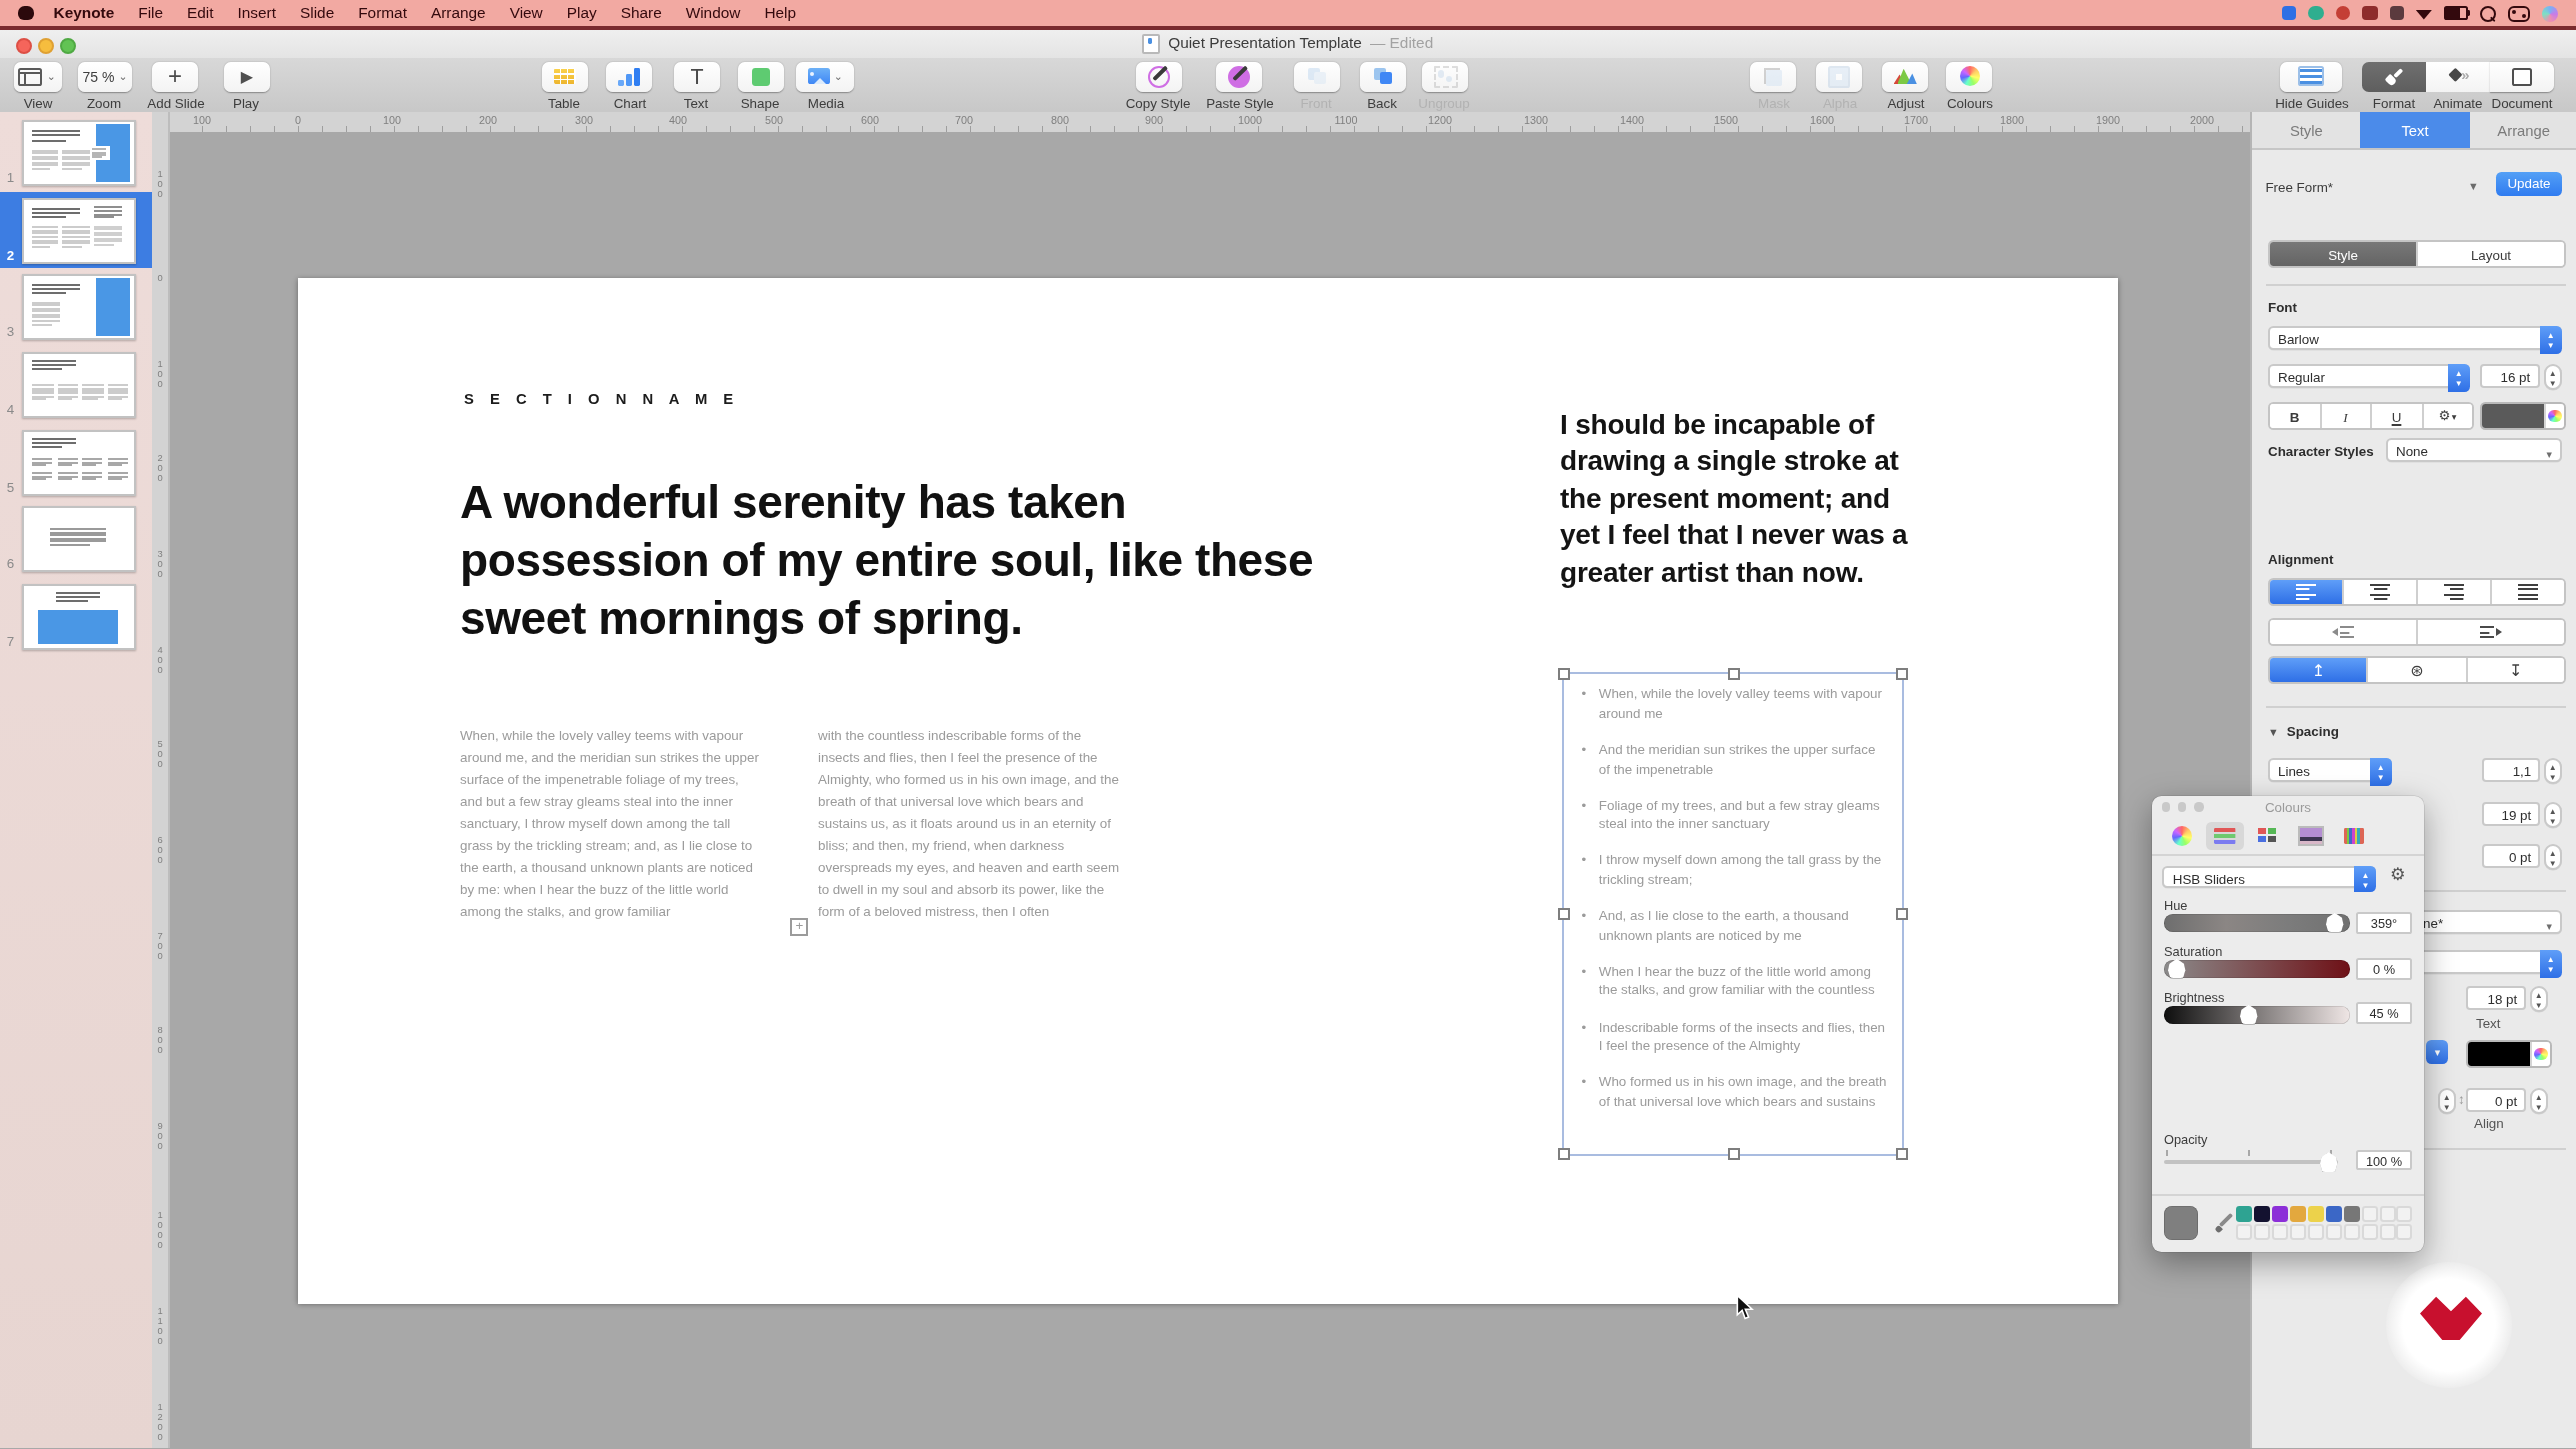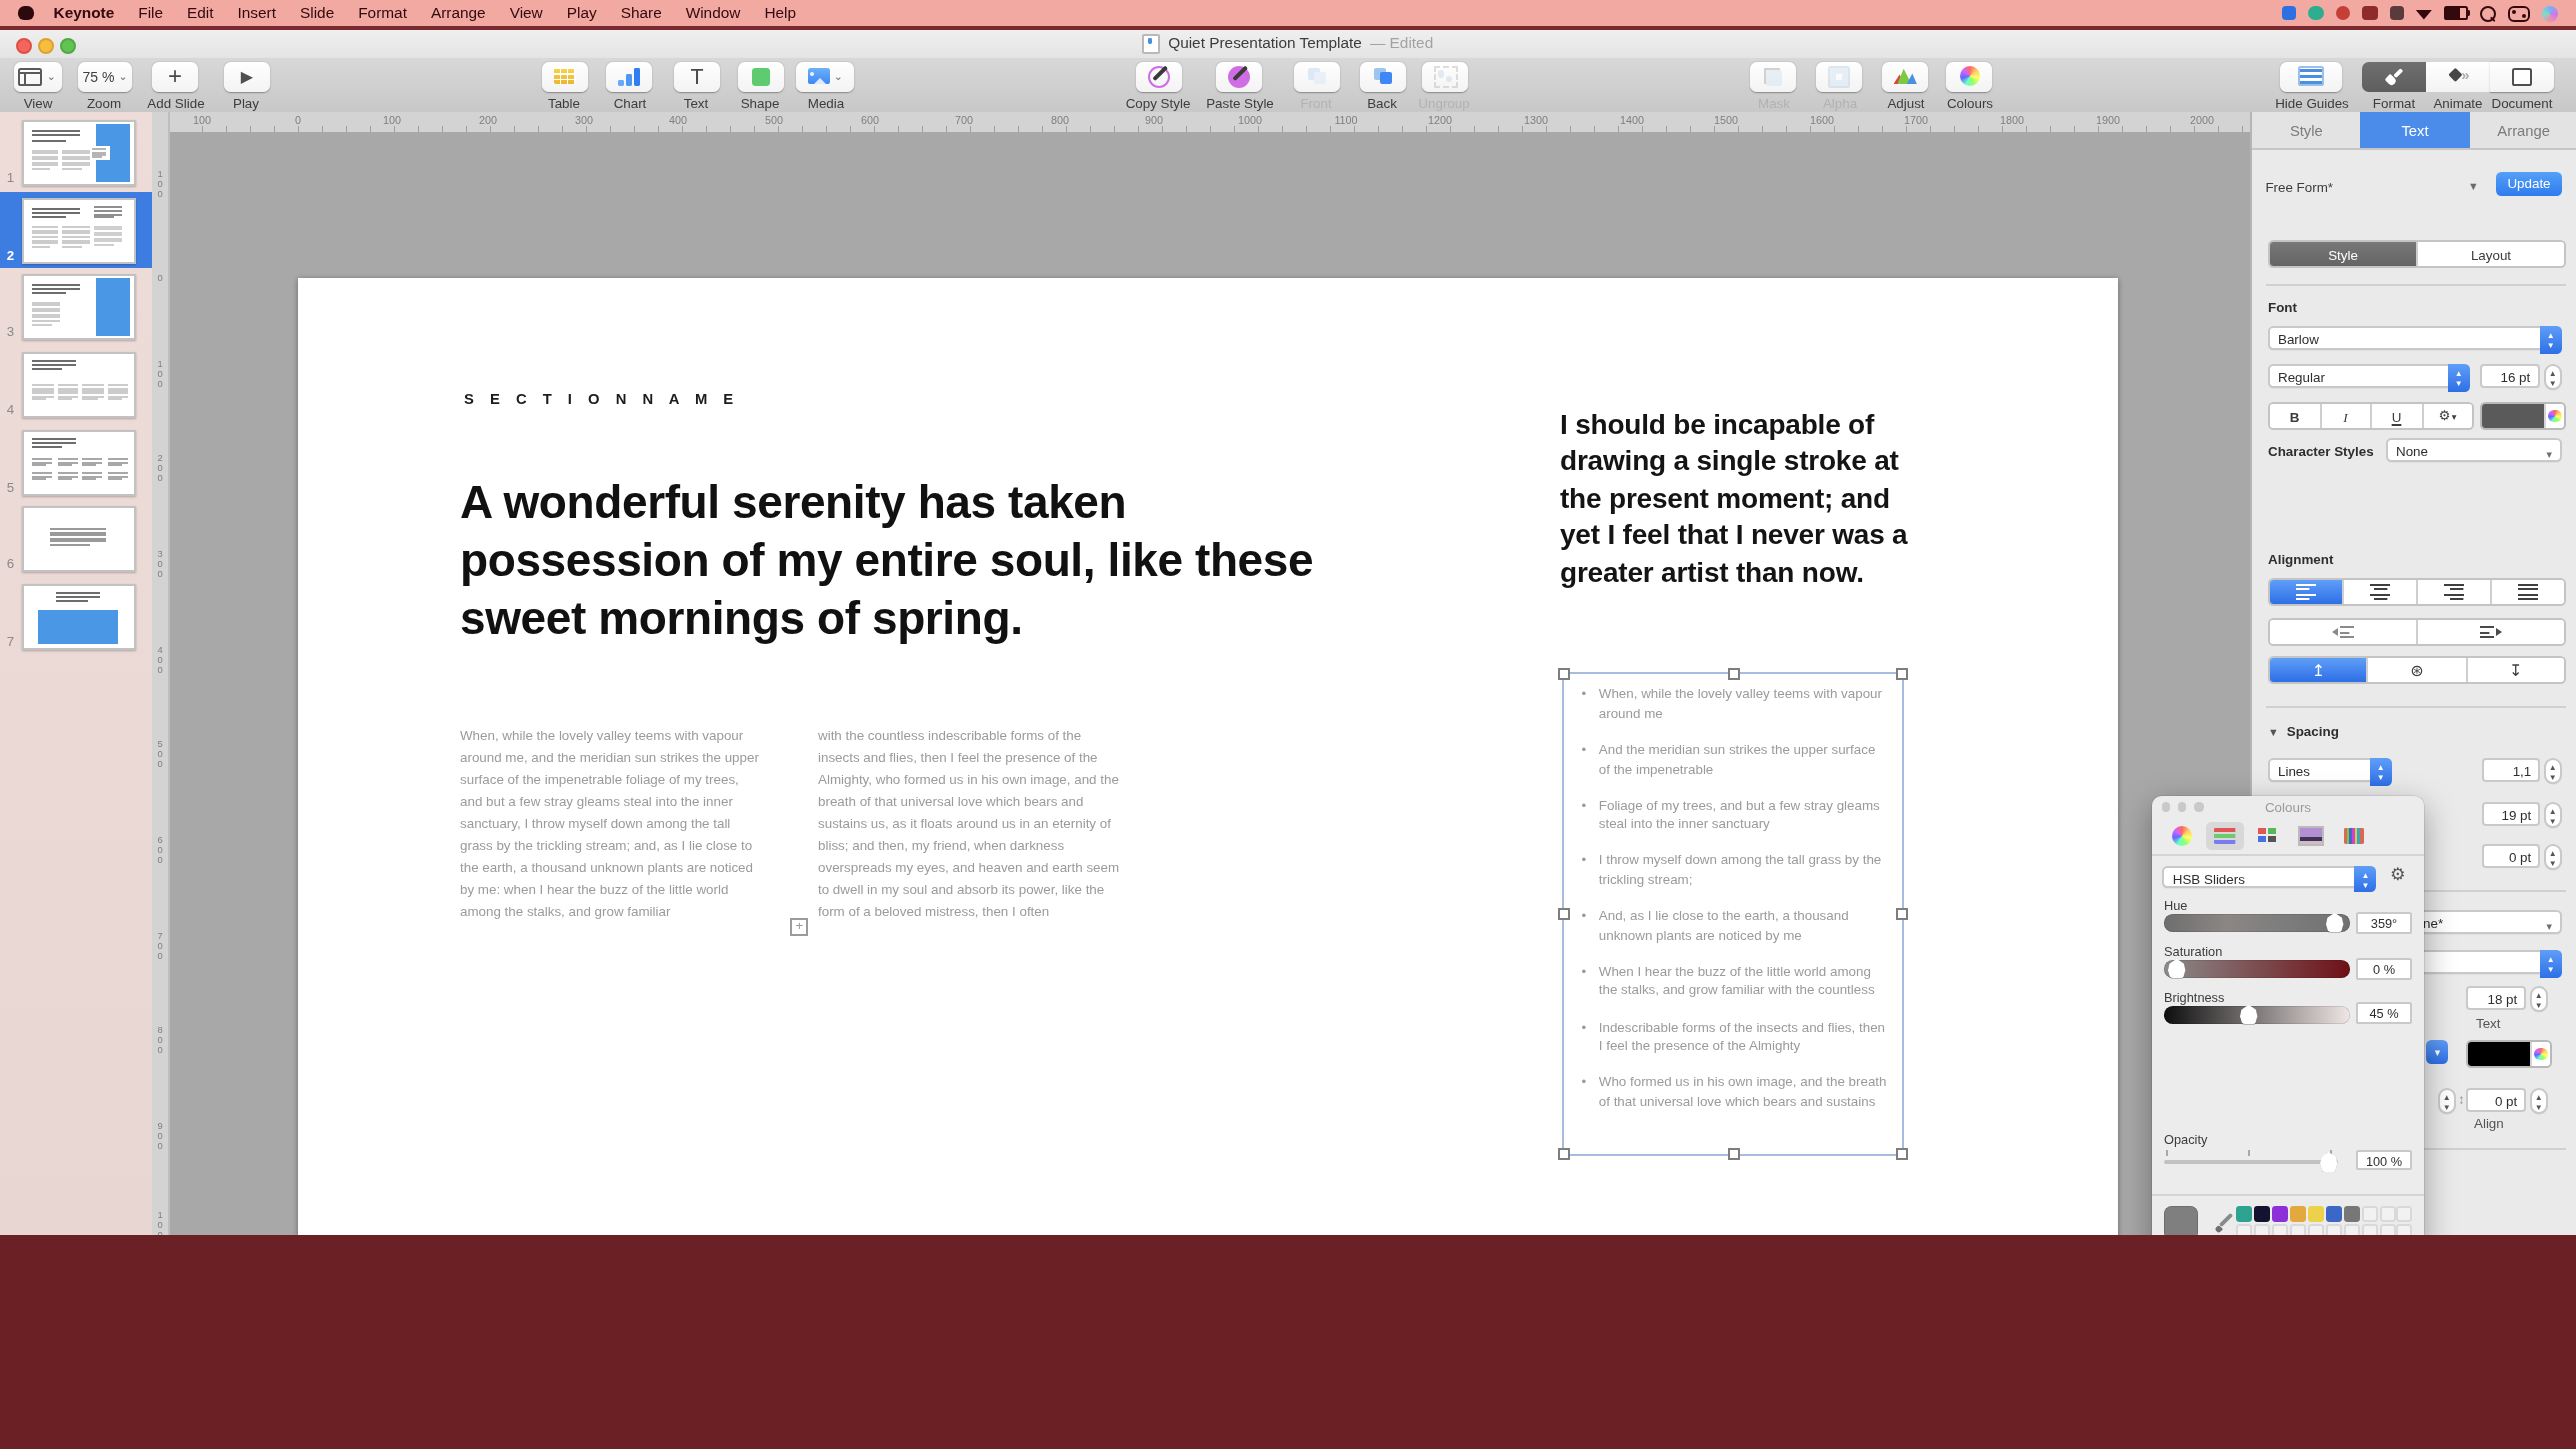--- a/index.html
+++ b/index.html
@@ -1,16 +1,16 @@
 <!DOCTYPE html>
 <html style="font-size:10.7px"><head>
 <meta charset="utf-8">
 <style>
   html,body{margin:0;padding:0;background:#6b2026;}
-  .viewport{width:2576px;height:1235px;overflow:hidden;position:relative;}
+  .viewport{width:2576px;height:1449px;overflow:hidden;position:relative;}
   .screen{width:1288px;height:725px;transform:scale(2);transform-origin:0 0;position:relative;
     font-family:"Liberation Sans",sans-serif;background:#a8a8a8;overflow:hidden;}
 
   
   #menubar{position:absolute;left:0;top:0;width:1288px;height:13.4px;background:#f2a9a2;
     display:flex;align-items:center;color:#33090d;font-size:7.7px;}
   .apple{width:7.4px;height:7.4px;background:#2b090c;border-radius:45% 45% 40% 40%;margin:0 4px 0 9.4px;}
   .menu-item{padding:0 6px;white-space:nowrap;}
   .menu-item.first{font-weight:bold;}
   #menu-status{margin-left:auto;display:flex;align-items:center;gap:6px;padding-right:9.4px;}

